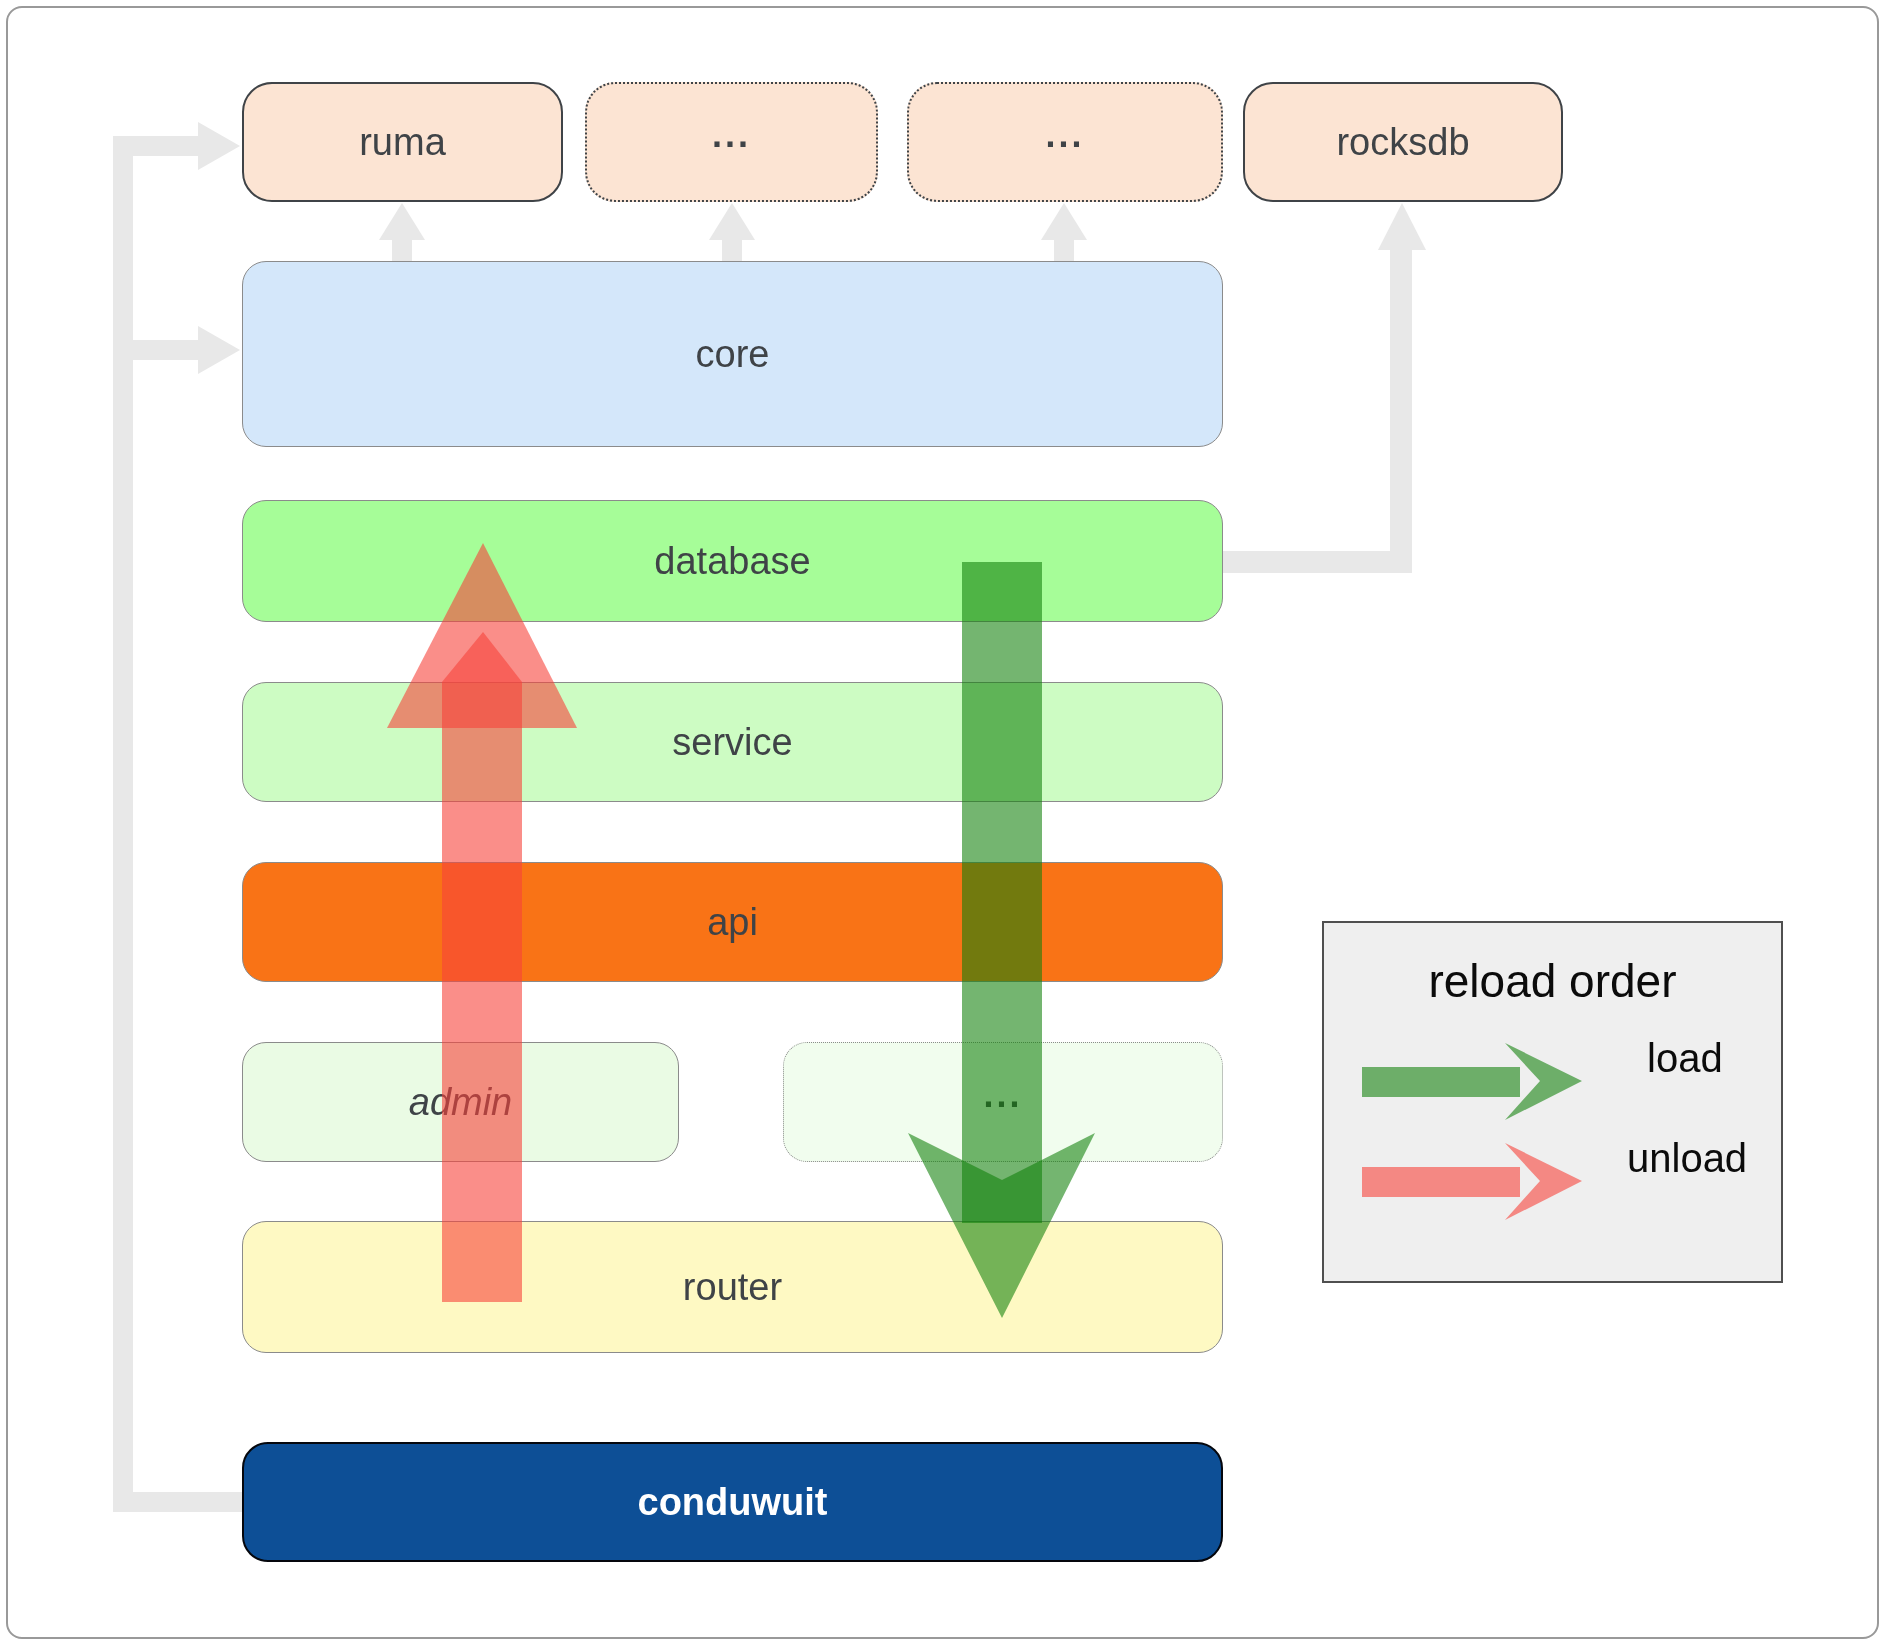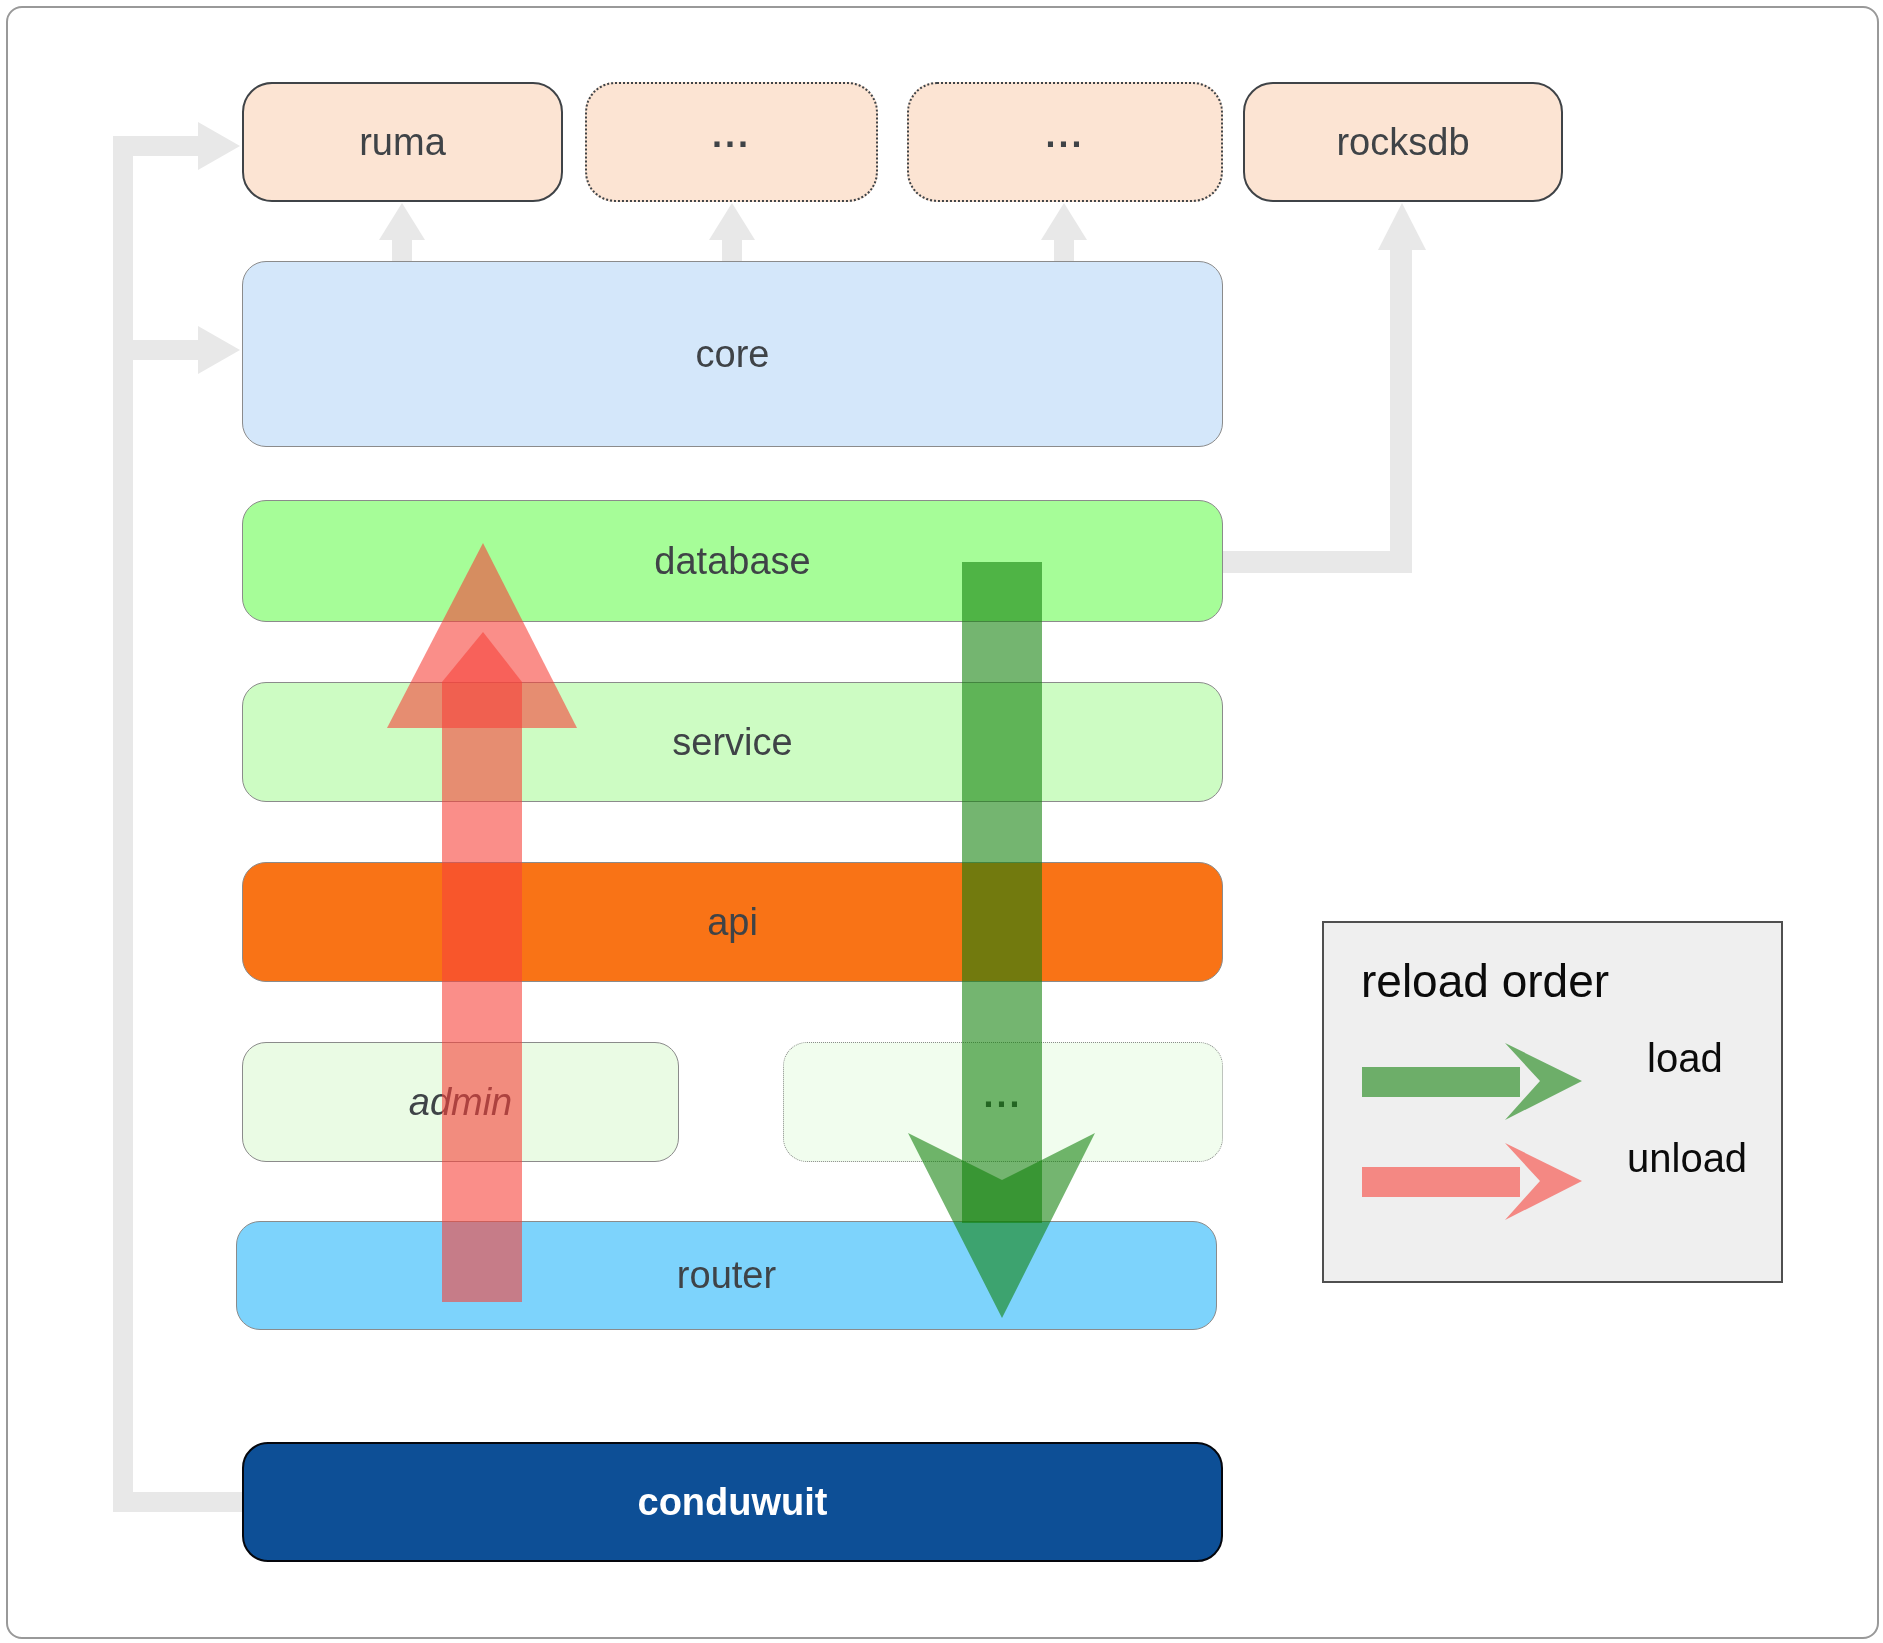--- a/index.html
+++ b/index.html
@@ -26,32 +26,32 @@
   #node-ruma{left:242px;top:82px;width:321px;height:120px;}
   #node-more-1{left:585px;top:82px;width:293px;height:120px;}
   #node-more-2{left:907px;top:82px;width:316px;height:120px;}
   #node-rocksdb{left:1243px;top:82px;width:320px;height:120px;}
   #node-core{left:242px;top:261px;width:981px;height:186px;background:#d4e7fa;}
   #node-database{left:242px;top:500px;width:981px;height:122px;background:#a6fd98;}
   #node-service{left:242px;top:682px;width:981px;height:120px;background:#cdfcc3;}
   #node-api{left:242px;top:862px;width:981px;height:120px;background:#f97316;}
   #node-admin{left:242px;top:1042px;width:437px;height:120px;background:#eafbe4;font-style:italic;}
   #node-admin-more{left:783px;top:1042px;width:440px;height:120px;background:#f1fdee;border-style:dotted;}
-  #node-router{left:236px;top:1221px;width:981px;height:109px;background:#7dd3fc;}
+  #node-router{left:242px;top:1221px;width:981px;height:132px;background:#fef9c3;}
   #node-conduwuit{
     left:242px;top:1442px;width:981px;height:120px;background:#0d4f96;
     border:2.5px solid #05070d;border-radius:26px;color:#ffffff;font-weight:600;
   }
   #legend{
     position:absolute;left:1322px;top:921px;width:461px;height:362px;box-sizing:border-box;
     background:#efefef;border:2.5px solid #4f4f4f;z-index:2;
   }
   #legend .legend-title{
-    position:absolute;left:0;top:31px;width:100%;
-    font-size:46px;color:#0b0b0b;padding-left:37px;
+    position:absolute;left:0;top:31px;width:100%;text-align:center;
+    font-size:46px;color:#0b0b0b;
   }
   #legend .legend-label{position:absolute;left:303px;font-size:40px;color:#0b0b0b;}
   #legend .legend-label.load{top:113px;margin-left:20px;}
   #legend .legend-label.unload{top:213px;}
 </style>
 </head>
 <body>
 
 <div class="frame"></div>
 

